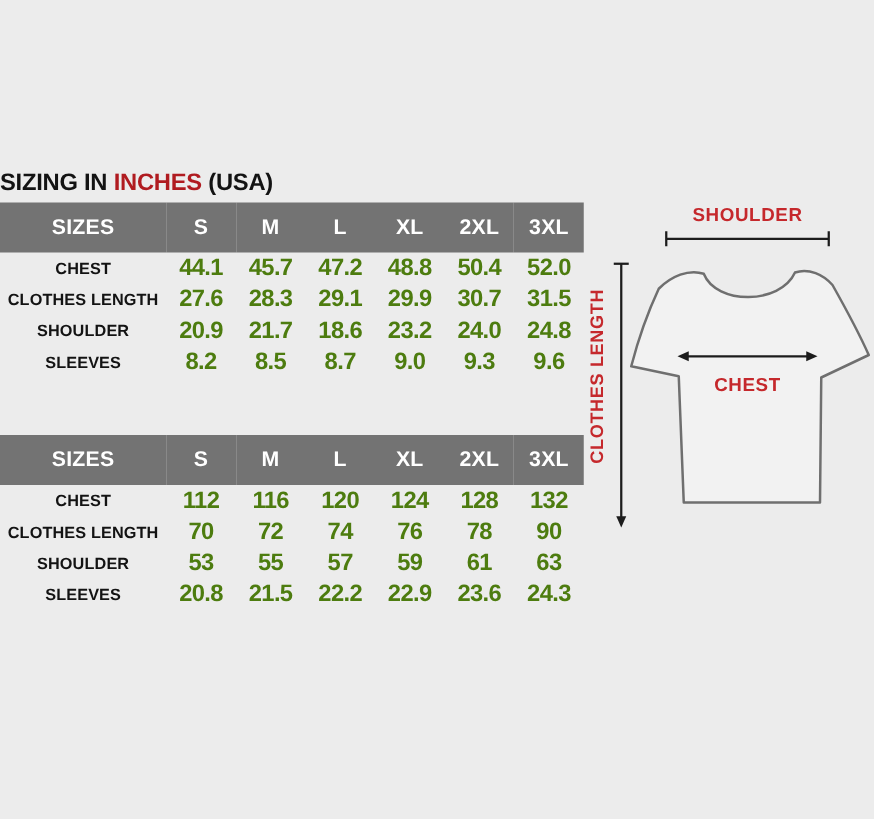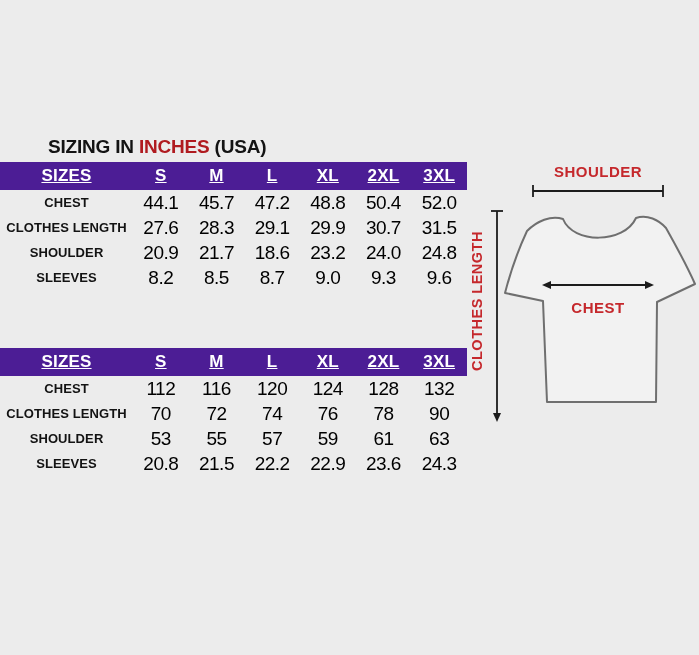--- a/index.html
+++ b/index.html
@@ -14,45 +14,44 @@
   .canvas{position:absolute;inset:0;}
 
   .size-heading{
     position:absolute;left:0;
     font-size:19px;font-weight:bold;
     letter-spacing:-0.2px;
     color:#131313;
     white-space:pre;
   }
   .size-heading .red{color:#b01b20;}
-  #heading-inches{top:136px;margin-left:48px;}
+  #heading-inches{top:136px;}
   #heading-cm{top:322px;}
 
   table.size-table{
     position:absolute;left:0;width:467px;
     border-collapse:collapse;table-layout:fixed;
   }
   #table-inches{top:162px;}
   #table-cm{top:348px;}
   table.size-table th{
-    background:#4c1d95;color:#ffffff;
+    background:#737373;color:#ffffff;
     font-size:17px;font-weight:bold;
-    height:28px;padding:0;text-align:center;
+    height:40px;padding:0;text-align:center;
     letter-spacing:0.2px;
-    text-decoration:underline;
   }
   table.size-table td{
     height:25px;padding:0;text-align:center;vertical-align:middle;
   }
   td.row-label{
     font-size:13px;font-weight:bold;color:#131313;
     letter-spacing:0.1px;
   }
   td.value{
-    font-size:19px;font-weight:normal;color:#000000;
+    font-size:19px;font-weight:bold;color:#4d7c0f;
     letter-spacing:-0.5px;
   }
 
   .note{
     position:absolute;top:502px;left:0;width:655px;
     text-align:center;
     font-size:15.5px;font-weight:bold;color:#131313;
   }
 
   .diagram{position:absolute;left:460px;top:140px;}

